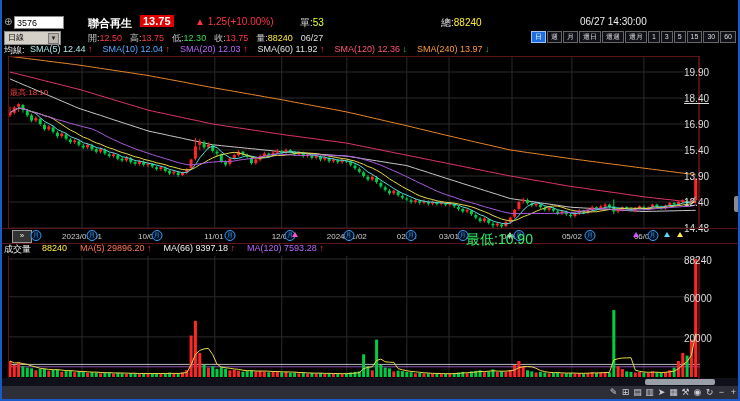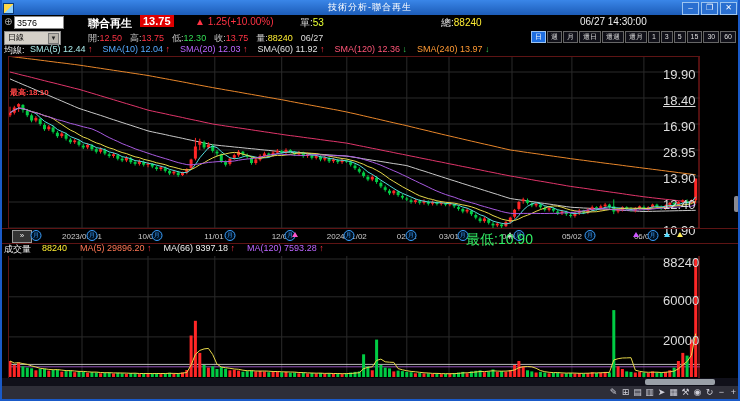--- a/index.html
+++ b/index.html
@@ -28,21 +28,21 @@
   .dropdown{position:absolute;left:4px;top:1px;width:52px;height:12px;background:#d4d0c8;border:1px solid #888;
     color:#000;font-size:8px;line-height:12px;padding-left:3px;}
   .dropdown .dar{position:absolute;right:1px;top:1px;width:9px;height:9px;background:#b8b4ac;font-size:6px;
     line-height:9px;text-align:center;color:#222;border:1px solid #777;}
   
   .price-pane{position:absolute;left:0;top:56px;width:740px;height:172px;}
   .date-axis{position:absolute;left:0;top:228px;width:740px;height:14px;border-top:1px solid #5e1414;
     border-bottom:1px solid #5e1414;font-size:8px;color:#ccc;}
   .volhdr{position:absolute;left:0;top:243px;width:740px;height:13px;font-size:9px;color:#ddd;}
   .vol-pane{position:absolute;left:0;top:256px;width:740px;height:122px;border-bottom:1px solid #5e1414;}
-  .ytick{position:absolute;left:663px;color:#ddd;font-size:13px;}
+  .ytick{position:absolute;left:684px;color:#ddd;font-size:10px;}
   .xtick{position:absolute;top:3px;transform:translateX(-50%);}
   .mbadge{position:absolute;top:1px;width:9px;height:9px;border:1px solid #3aa0ff;border-radius:50%;
     color:#3aa0ff;font-size:6px;line-height:9px;text-align:center;transform:translateX(-50%);background:#001020;}
   .tri{position:absolute;top:3px;width:0;height:0;border-left:3px solid transparent;border-right:3px solid transparent;
     transform:translateX(-50%);}
   .skipbtn{position:absolute;left:12px;top:1px;width:18px;height:11px;background:#333;border:1px solid #999;
     color:#eee;font-size:8px;line-height:10px;text-align:center;}
   .hscroll{position:absolute;left:0;top:378px;width:740px;height:8px;background:#10101a;}
   .hthumb{position:absolute;left:645px;top:1px;width:70px;height:6px;background:#9aa0a8;border-radius:2px;}
   .toolbar{position:absolute;left:0;top:386px;width:740px;height:13px;background:#2e2e38;}
@@ -53,29 +53,20 @@
   .edge-b{position:absolute;left:0;bottom:0;width:740px;height:2px;background:#1a5ac8;}
   .handle{position:absolute;left:734px;top:196px;width:5px;height:16px;background:#8a8a92;border-radius:2px;}
   .lblhi{position:absolute;left:10px;top:92px;color:#ff4444;font-size:8px;}
   .lbllo{position:absolute;left:466px;top:2px;color:#33ee66;font-size:14px;}
 </style>
 </head>
 <body>
 
 <div id="win">
 
-  <div class="titlebar">
-    <span class="app-ico"></span>
-    <span class="title">技術分析-聯合再生</span>
-    <span class="winbtns">
-      <span>–</span>
-      <span>❐</span>
-      <span>✕</span>
-    </span>
-  </div>
 
   <div class="row1">
     <span class="abs" style="left:4px;top:1px;color:#aaa;font-size:10px;">⊕</span>
     <input class="codebox" value="3576" style="">
     <span class="abs" style="left:88px;top:1px;font-weight:bold;color:#fff;font-size:11px;">聯合再生</span>
     <span class="abs pricebox" style="left:140px;top:0;">13.75</span>
     <span class="abs" style="left:195px;top:1px;color:#ff3344;font-size:10px;">▲ 1.25(+10.00%)</span>
     <span class="abs" style="left:300px;top:1px;">
       <span>單:</span><span style="color:#e8ff33;">53</span>
     </span>
@@ -442,29 +433,29 @@
         <rect x="681.9" y="144.3" width="3" height="2.6" fill="#ff2626"></rect>
         <line x1="687.6875" y1="122.6" x2="687.6875" y2="147.7" stroke="#ff2626" stroke-width="1"></line>
         <rect x="686.2" y="122.6" width="3" height="21.7" fill="#ff2626"></rect>
         <polyline points="2.0,56.7 6.3,54.1 10.6,52.1 14.9,52.6 19.3,54.0 23.6,55.5 27.9,57.6 32.2,61.6 36.5,65.4 40.8,67.7 45.1,69.9 49.4,73.5 53.8,75.5 58.1,77.4 62.4,80.5 66.7,82.2 71.0,83.9 75.3,86.7 79.6,87.9 83.9,89.3 88.3,91.6 92.6,92.4 96.9,93.7 101.2,95.9 105.5,96.9 109.8,98.3 114.1,100.6 118.4,101.5 122.8,102.7 127.1,104.6 131.4,105.1 135.7,106.0 140.0,107.2 144.3,108.0 148.6,109.1 152.9,110.3 157.3,111.5 161.6,113.4 165.9,114.5 170.2,115.7 174.5,116.7 178.8,116.4 183.1,113.6 187.4,108.6 191.8,101.8 196.1,96.8 200.4,91.9 204.7,90.2 209.0,91.6 213.3,95.6 217.6,99.0 221.9,101.8 226.3,102.7 230.6,102.3 234.9,100.9 239.2,99.4 243.5,100.2 247.8,101.1 252.1,102.0 256.4,101.8 260.8,101.5 265.1,99.4 269.4,97.6 273.7,96.9 278.0,96.3 282.3,95.6 286.6,95.9 290.9,96.3 295.3,96.9 299.6,97.8 303.9,99.0 308.2,99.4 312.5,100.8 316.8,101.1 321.1,102.5 325.4,102.8 329.8,104.1 334.1,104.2 338.4,104.9 342.7,105.6 347.0,107.3 351.3,109.3 355.6,112.4 359.9,116.0 364.3,118.4 368.6,121.2 372.9,124.2 377.2,126.9 381.5,129.7 385.8,132.5 390.1,135.1 394.4,137.3 398.8,139.2 403.1,141.0 407.4,142.9 411.7,144.4 416.0,145.1 420.3,146.0 424.6,146.0 428.9,146.7 433.3,146.7 437.6,147.4 441.9,147.4 446.2,148.3 450.5,149.3 454.8,151.0 459.1,152.1 463.4,154.1 467.8,156.4 472.1,158.8 476.4,160.2 480.7,162.8 485.0,165.1 489.3,166.3 493.6,167.3 497.9,168.0 502.3,167.0 506.6,163.9 510.9,159.5 515.2,154.1 519.5,150.3 523.8,147.9 528.1,146.7 532.4,147.7 536.8,149.8 541.1,150.9 545.4,151.9 549.7,153.8 554.0,154.7 558.3,155.5 562.6,157.1 566.9,157.6 571.3,157.1 575.6,157.3 579.9,156.4 584.2,154.7 588.5,153.8 592.8,152.9 597.1,151.4 601.4,150.9 605.8,151.7 610.1,151.9 614.4,152.1 618.7,152.9 623.0,153.6 627.3,152.9 631.6,152.2 635.9,152.6 640.3,152.2 644.6,151.0 648.9,150.7 653.2,151.0 657.5,150.3 661.8,149.5 666.1,149.5 670.4,148.6 674.8,147.0 679.1,146.5 683.4,146.0 687.7,140.8 " fill="none" stroke="#55dede" stroke-width="1"></polyline>
         <polyline points="2.0,56.7 6.3,54.1 10.6,52.1 14.9,52.6 19.3,54.0 23.6,55.7 27.9,56.6 32.2,58.0 36.5,59.7 40.8,60.8 45.1,62.7 49.4,65.6 53.8,68.5 58.1,71.4 62.4,74.1 66.7,76.1 71.0,78.7 75.3,81.1 79.6,82.6 83.9,84.9 88.3,86.9 92.6,88.2 96.9,90.2 101.2,91.9 105.5,93.1 109.8,95.0 114.1,96.5 118.4,97.6 122.8,99.3 127.1,100.8 131.4,101.7 135.7,103.3 140.0,104.3 144.3,105.4 148.6,106.8 152.9,107.7 157.3,108.7 161.6,110.3 165.9,111.2 170.2,112.4 174.5,113.5 178.8,113.9 183.1,113.5 187.4,111.5 191.8,108.7 196.1,106.7 200.4,104.1 204.7,101.9 209.0,100.1 213.3,98.7 217.6,97.9 221.9,96.9 226.3,96.4 230.6,96.9 234.9,98.2 239.2,99.2 243.5,101.0 247.8,101.9 252.1,102.1 256.4,101.4 260.8,100.4 265.1,99.8 269.4,99.4 273.7,99.5 278.0,99.0 282.3,98.5 286.6,97.6 290.9,96.9 295.3,96.9 299.6,97.0 303.9,97.3 308.2,97.6 312.5,98.5 316.8,99.0 321.1,100.2 325.4,100.9 329.8,101.7 334.1,102.5 338.4,103.0 342.7,104.1 347.0,105.1 351.3,106.7 355.6,108.3 359.9,110.5 364.3,112.0 368.6,114.3 372.9,116.7 377.2,119.7 381.5,122.9 385.8,125.5 390.1,128.1 394.4,130.7 398.8,133.1 403.1,135.3 407.4,137.7 411.7,139.8 416.0,141.2 420.3,142.6 424.6,143.5 428.9,144.8 433.3,145.6 437.6,146.3 441.9,146.7 446.2,147.1 450.5,148.0 454.8,148.9 459.1,149.7 463.4,150.8 467.8,152.3 472.1,154.1 476.4,155.6 480.7,157.4 485.0,159.6 489.3,161.3 493.6,163.1 497.9,164.1 502.3,164.9 506.6,164.5 510.9,162.9 515.2,160.7 519.5,159.2 523.8,157.4 528.1,155.3 532.4,153.6 536.8,152.0 541.1,150.6 545.4,149.9 549.7,150.2 554.0,151.2 558.3,152.7 562.6,154.0 566.9,154.8 571.3,155.4 575.6,156.0 579.9,156.0 584.2,155.9 588.5,155.7 592.8,155.0 597.1,154.3 601.4,153.6 605.8,153.2 610.1,152.8 614.4,152.5 618.7,152.2 623.0,152.2 627.3,152.3 631.6,152.1 635.9,152.3 640.3,152.6 644.6,152.3 648.9,151.8 653.2,151.6 657.5,151.5 661.8,150.9 666.1,150.2 670.4,149.6 674.8,149.0 679.1,148.4 683.4,147.7 687.7,145.1 " fill="none" stroke="#e6d84a" stroke-width="1"></polyline>
         <polyline points="2.0,56.7 6.3,54.1 10.6,52.1 14.9,52.6 19.3,54.0 23.6,55.7 27.9,56.6 32.2,58.0 36.5,59.7 40.8,60.8 45.1,62.2 49.4,63.7 53.8,64.7 58.1,66.0 62.4,67.4 66.7,68.4 71.0,69.6 75.3,70.8 79.6,71.8 83.9,72.9 88.3,74.8 92.6,76.9 96.9,79.4 101.2,81.6 105.5,83.6 109.8,85.5 114.1,87.6 118.4,89.3 122.8,91.0 127.1,92.8 131.4,94.3 135.7,95.7 140.0,97.2 144.3,98.6 148.6,100.0 152.9,101.3 157.3,102.6 161.6,103.9 165.9,105.3 170.2,106.6 174.5,107.6 178.8,108.6 183.1,108.9 187.4,108.4 191.8,107.8 196.1,107.2 200.4,106.4 204.7,106.1 209.0,105.7 213.3,105.5 217.6,105.7 221.9,105.4 226.3,105.0 230.6,104.2 234.9,103.5 239.2,103.0 243.5,102.6 247.8,101.9 252.1,101.1 256.4,100.0 260.8,99.2 265.1,98.3 269.4,97.9 273.7,98.2 278.0,98.6 282.3,98.9 286.6,99.3 290.9,99.4 295.3,99.5 299.6,99.2 303.9,98.9 308.2,98.7 312.5,98.9 316.8,99.2 321.1,99.6 325.4,99.7 329.8,99.7 334.1,99.7 338.4,100.0 342.7,100.5 347.0,101.2 351.3,102.1 355.6,103.4 359.9,104.7 364.3,106.1 368.6,107.6 372.9,109.2 377.2,111.1 381.5,112.9 385.8,114.8 390.1,116.6 394.4,118.7 398.8,120.7 403.1,122.9 407.4,124.9 411.7,127.0 416.0,129.0 420.3,131.1 424.6,133.2 428.9,135.1 433.3,136.9 437.6,138.5 441.9,139.9 446.2,141.2 450.5,142.8 454.8,144.3 459.1,145.5 463.4,146.7 467.8,147.9 472.1,149.4 476.4,150.6 480.7,151.8 485.0,153.1 489.3,154.2 493.6,155.5 497.9,156.5 502.3,157.3 506.6,157.6 510.9,157.6 515.2,157.4 519.5,157.4 523.8,157.4 528.1,157.4 532.4,157.5 536.8,157.5 541.1,157.4 545.4,157.4 549.7,157.4 554.0,157.0 558.3,156.7 562.6,156.6 566.9,156.1 571.3,155.4 575.6,154.8 579.9,154.0 584.2,153.2 588.5,152.8 592.8,152.6 597.1,152.8 601.4,153.1 605.8,153.6 610.1,153.8 614.4,154.0 618.7,154.1 623.0,154.1 627.3,154.1 631.6,153.9 635.9,153.7 640.3,153.5 644.6,153.0 648.9,152.5 653.2,152.2 657.5,152.0 661.8,151.5 666.1,151.2 670.4,151.0 674.8,150.5 679.1,150.4 683.4,150.2 687.7,148.7 " fill="none" stroke="#a85ae0" stroke-width="1"></polyline>
         <line x1="0.5" y1="0" x2="0.5" y2="172" stroke="#5e1414"></line>
         <line x1="691" y1="0" x2="691" y2="172" stroke="#a52020"></line>
         <line x1="0" y1="0.5" x2="692" y2="0.5" stroke="#5e1414"></line>
       </svg>
-    <span class="lblhi" style="top: 31.2px; font-weight: bold;">最高:18.10</span>
+    <span class="lblhi" style="top: 31.2px;">最高:18.10</span>
     <div id="price-yticks">
         <span class="ytick" style="top: 11px;">19.90</span>
         <span class="ytick" style="top: 37px; text-decoration: underline;">18.40</span>
         <span class="ytick" style="top: 63px;">16.90</span>
-        <span class="ytick" style="top: 89px;">28.95</span>
+        <span class="ytick" style="top: 89px;">15.40</span>
         <span class="ytick" style="top: 115px;">13.90</span>
         <span class="ytick" style="top: 141px;">12.40</span>
-        <span class="ytick" style="top: 167px;">10.90</span>
+        <span class="ytick" style="top: 167px;">14.48</span>
       </div>
   </div>
 
   <div class="date-axis">
     <span class="skipbtn">»</span>
     <div id="xticks">
         <span class="xtick" style="left: 82.0187px;">2023/09/01</span>
         <span class="xtick" style="left: 148px;">10/02</span>
         <span class="xtick" style="left: 214px;">11/01</span>
         <span class="xtick" style="left: 281.688px;">12/01</span>

